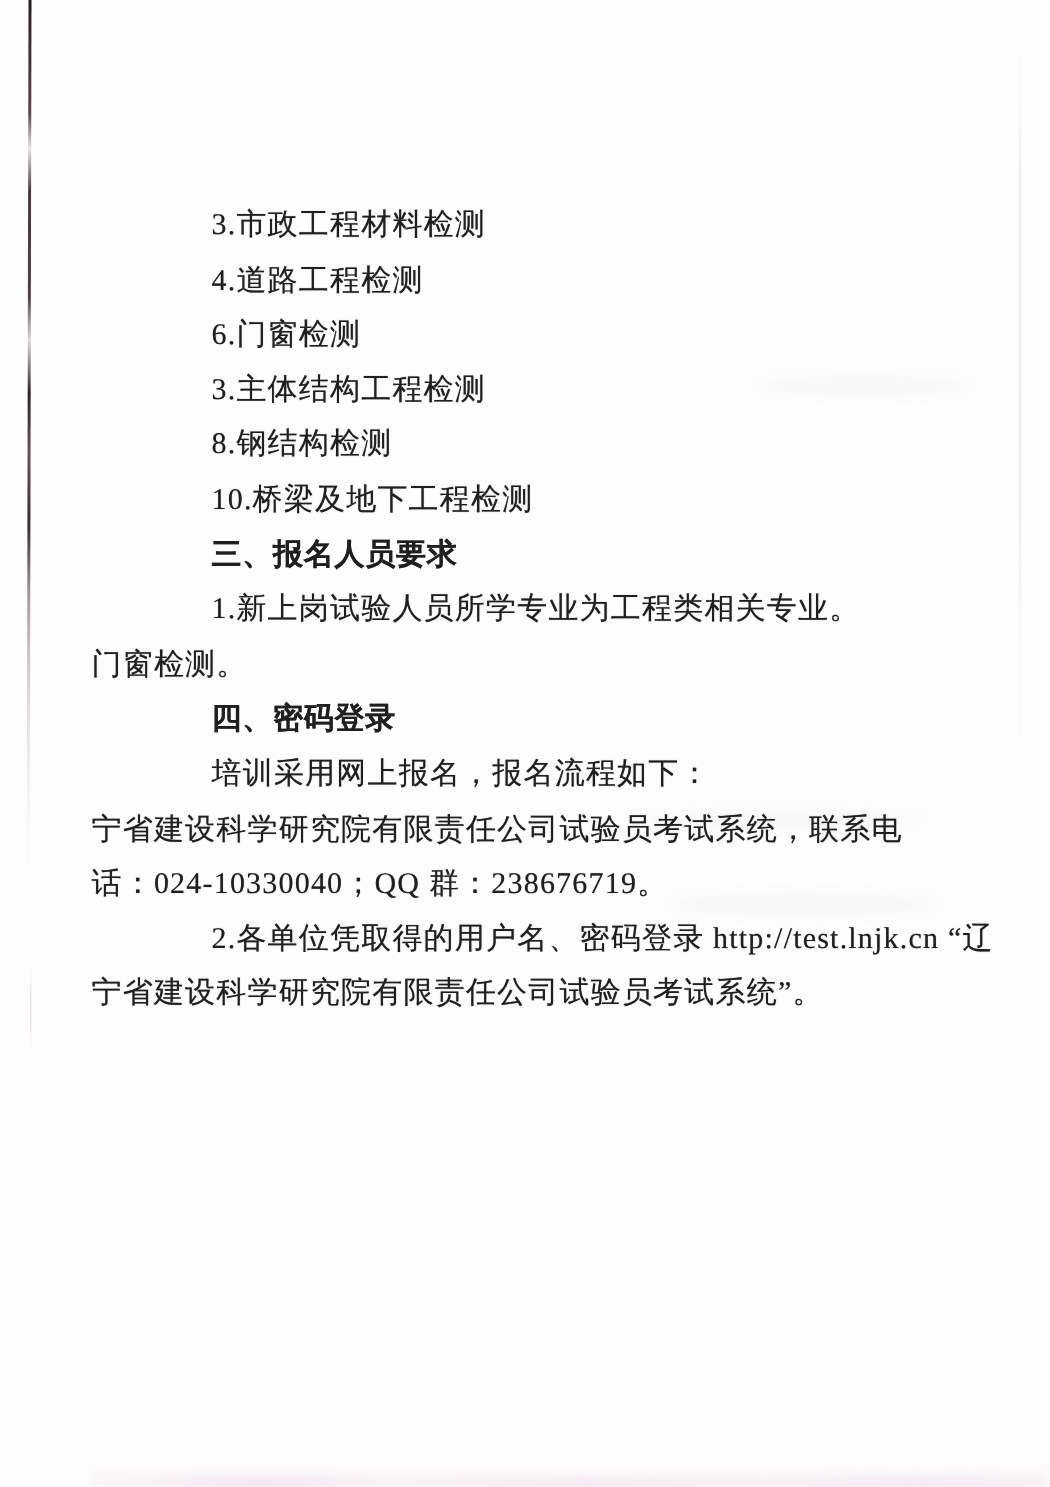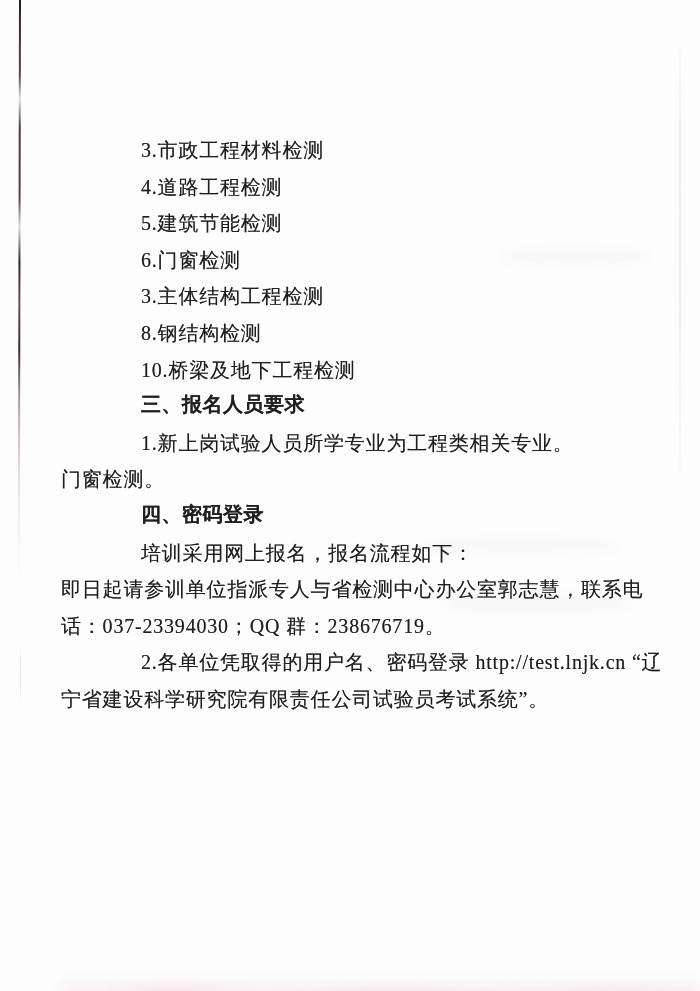--- a/index.html
+++ b/index.html
@@ -100,47 +100,46 @@
     height: 36.6px;
     line-height: 36.6px;
     white-space: nowrap;
     font-size: 20px;
     letter-spacing: 0.8px;
     color: var(--text-color, #1f1f1f);
     text-shadow: 0 0 0.6px rgba(20,20,20,0.55);
   }
   .line.indent { padding-left: 80px; }
   .line.heading {
-    font-family: Liberation Mono, monospace;
+    font-family: Liberation Sans, sans-serif;
     font-weight: bold;
     letter-spacing: 0.5px;
     text-shadow: 0 0 0.4px rgba(10,10,10,0.7);
   }
 </style>
 </head>
 <body>
 
 <div class="left-scan-line"></div>
 <div class="left-scan-line-fragment"></div>
 <div class="right-edge-line"></div>
 <div class="paper-noise-blob blob-1"></div>
 <div class="paper-noise-blob blob-2"></div>
 <div class="paper-noise-blob blob-3"></div>
 <div class="bottom-smudge"></div>
 
 <div class="doc-body">
     <div class="line body indent">3.市政工程材料检测</div>
     <div class="line body indent">4.道路工程检测</div>
-    <div class="line body indent">5.建筑节能检测</div>
     <div class="line body indent">6.门窗检测</div>
     <div class="line body indent">3.主体结构工程检测</div>
     <div class="line body indent">8.钢结构检测</div>
     <div class="line body indent">10.桥梁及地下工程检测</div>
     <div class="line heading indent">三、报名人员要求</div>
     <div class="line body indent">1.新上岗试验人员所学专业为工程类相关专业。</div>
     <div class="line body">门窗检测。</div>
     <div class="line heading indent">四、密码登录</div>
     <div class="line body indent">培训采用网上报名，报名流程如下：</div>
-    <div class="line body">即日起请参训单位指派专人与省检测中心办公室郭志慧，联系电</div>
-    <div class="line body">话：037-23394030；QQ 群：238676719。</div>
+    <div class="line body">宁省建设科学研究院有限责任公司试验员考试系统，联系电</div>
+    <div class="line body">话：024-10330040；QQ 群：238676719。</div>
     <div class="line body indent">2.各单位凭取得的用户名、密码登录 http://test.lnjk.cn “辽</div>
     <div class="line body">宁省建设科学研究院有限责任公司试验员考试系统”。</div>
   </div>
 
 </body></html>

